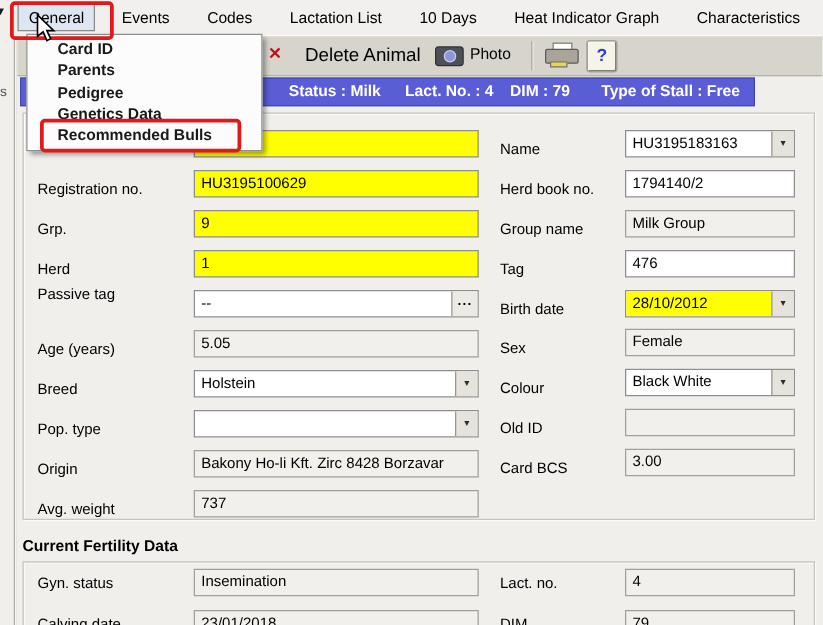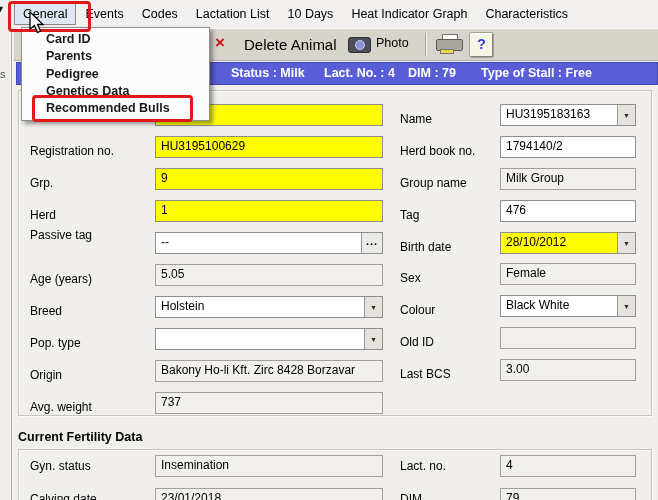--- a/index.html
+++ b/index.html
@@ -2,39 +2,39 @@
 <html><head>
 <meta charset="utf-8">
 <style>
   html,body{margin:0;padding:0}
   body{
     width:658px;height:500px;position:relative;overflow:hidden;
     background:#f0efeb;font-family:"Liberation Sans",sans-serif;color:#000;
     font-size:12px;
   }
   
-  .menubar{position:absolute;left:14px;top:0;right:0;height:28px;display:flex;align-items:center;gap:0;background:#f1f0ee}
+  .menubar{position:absolute;left:14px;top:0;right:0;height:28px;display:flex;align-items:center;gap:12px;background:#f1f0ee}
   .menu-item{padding:4px 9px;font-size:12.5px;white-space:nowrap;cursor:default}
   .menu-item.sel{background:#dde6f2;border:1px solid #8a8a8a;padding:3px 8px}
   .tl-caret{position:absolute;left:-4px;top:4px;font-size:9px;color:#1a1a1a}
   
   .toolbar{position:absolute;left:14px;top:28px;right:0;height:31px;background:#d7d4cc;border-top:1px solid #fbfaf8;border-bottom:1px solid #b4b1a9}
   .tb-x{position:absolute;left:201px;top:3px;color:#c41414;font-weight:bold;font-size:17px;line-height:22px}
   .tb-del{position:absolute;left:230px;top:7px;font-size:15px}
   .cam{position:absolute;left:334px;top:8px;width:21px;height:14px;background:#4d5058;border-radius:3px;border:1px solid #2e3036}
   .cam-lens{position:absolute;left:6px;top:2px;width:8px;height:8px;border-radius:50%;background:#8d96d8;border:1px solid #c9cde8}
   .tb-photo{position:absolute;left:362px;top:7px;font-size:12.5px}
   .tb-sep{position:absolute;left:411px;top:4px;width:1px;height:23px;background:#a7a49c;border-right:1px solid #f4f3ef}
   .printer{position:absolute;left:422px;top:5px;width:27px;height:20px}
   .pr-paper{position:absolute;left:6px;top:0;width:14px;height:6px;background:#fdfdfb;border:1px solid #76736c}
   .pr-body{position:absolute;left:0;top:5px;width:25px;height:10px;background:#a9a59d;border:1px solid #5e5b55;border-radius:2px}
   .pr-slot{position:absolute;left:4px;top:15px;width:12px;height:3px;background:#e7d84a;border:1px solid #76736c}
   .helpbtn{position:absolute;left:456px;top:4px;width:21px;height:22px;background:#f6f3e7;border:1px solid;border-color:#fdfdfc #83807a #83807a #fdfdfc;box-shadow:0 0 0 1px #a3a099;border-radius:2px;text-align:center;color:#2b3bd6;font-weight:bold;font-size:14px;line-height:21px}
   
-  .statusbar{position:absolute;left:16px;top:62px;width:642px;height:23px;background:#5a5ed6;border:1px solid #4347b4;box-sizing:border-box;color:#fff;font-weight:bold;font-size:12.5px}
+  .statusbar{position:absolute;left:16px;top:62px;width:588px;height:23px;background:#5a5ed6;border:1px solid #4347b4;box-sizing:border-box;color:#fff;font-weight:bold;font-size:12.5px}
   .sb-item{position:absolute;top:3px;white-space:nowrap}
   
   .groupbox{position:absolute;border:1px solid #c7c4bc;box-shadow:1px 1px 0 #fbfaf7 inset, 1px 1px 0 #fbfaf7}
   
   .lbl{position:absolute;left:30px;height:22px;line-height:22px;font-size:12px;white-space:nowrap}
   .lbl.r{left:400px}
   .fld{position:absolute;height:22px;box-sizing:border-box;background:#fff;border:1px solid #8e8e8e;font-size:12px;line-height:19px;padding:0 5px;overflow:hidden;white-space:nowrap}
   .fld.l{left:155px;width:228px}
   .fld.r{left:500px;width:136px}
   .yellow{background:#ffff00}
@@ -170,21 +170,21 @@
 <div class="fld r combo" style="top:295px">
   <span class="ctext">Black White</span>
   <span class="cbtn">
       <span>▼</span>
     </span>
 </div>
 
 <div class="lbl r" style="top:331px">Old ID</div>
 <div class="fld r ro" style="top:327px"></div>
 
-<div class="lbl r" style="top:363px">Last BCS</div>
+<div class="lbl r" style="top:363px">Card BCS</div>
 <div class="fld r ro" style="top:359px">3.00</div>
 
 <div class="sec-title" style="top:430px">Current Fertility Data</div>
 <div class="groupbox" style="left:18px;top:449px;width:632px;height:60px"></div>
 
 <div class="lbl" style="top:455px">Gyn. status</div>
 <div class="fld l ro" style="top:455px">Insemination</div>
 <div class="lbl r" style="top:455px">Lact. no.</div>
 <div class="fld r ro" style="top:455px">4</div>
 

